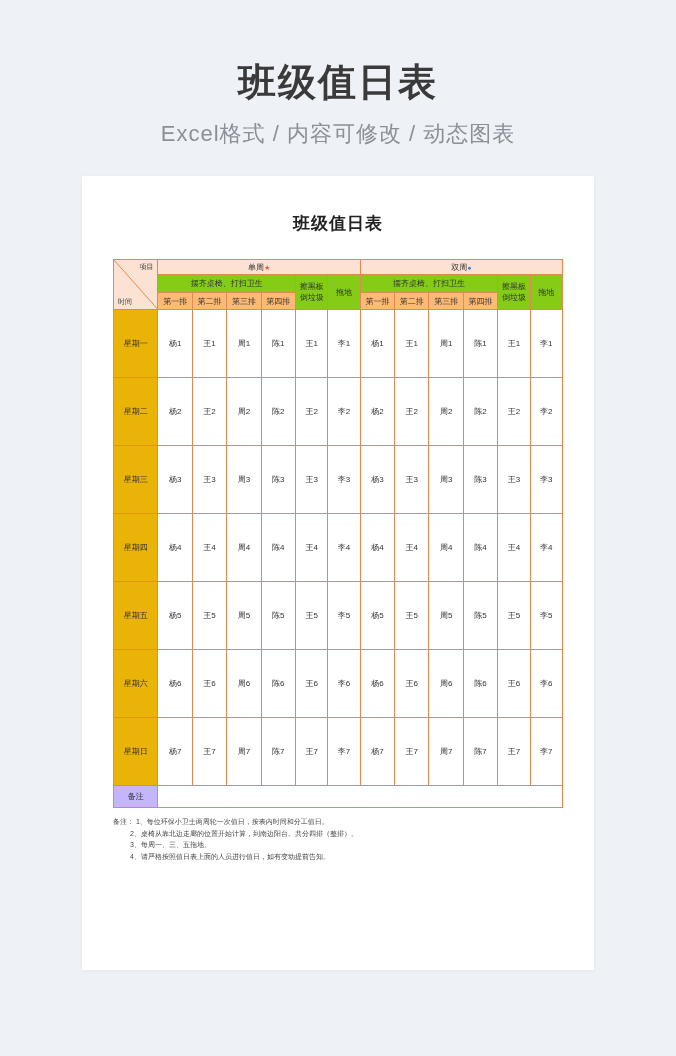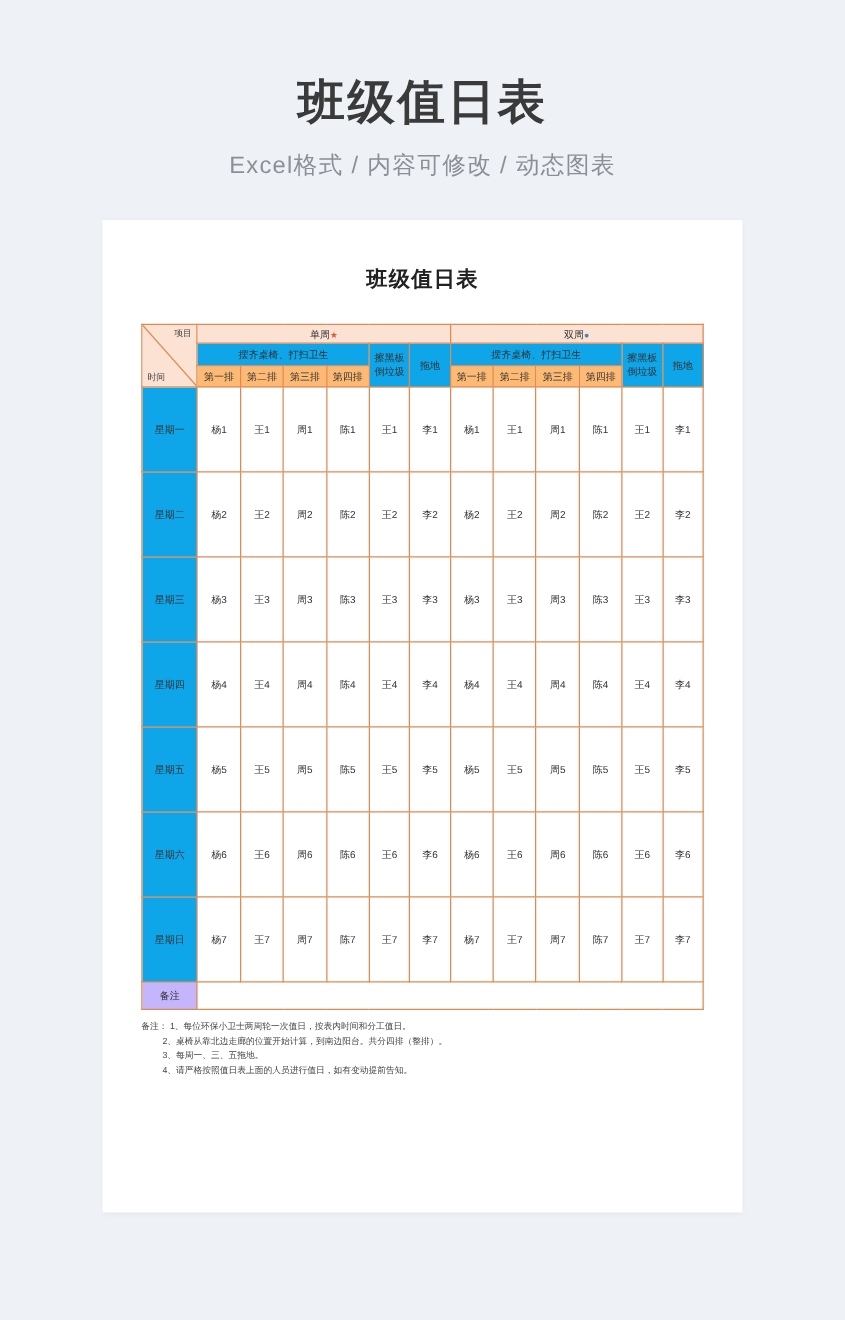--- a/index.html
+++ b/index.html
@@ -23,21 +23,21 @@
   }
   .banner-title {
     font-size: 38px;
     font-weight: bold;
     color: #3a3a3a;
     letter-spacing: 2px;
     line-height: 1.3;
   }
   .banner-sub {
     margin-top: 12px;
-    font-size: 19px;
+    font-size: 22px;
     color: #8b8f98;
     letter-spacing: 1px;
   }
   .sheet {
     position: absolute;
     left: 82px;
     top: 176px;
     width: 512px;
     height: 794px;
     background: #ffffff;
@@ -67,21 +67,21 @@
     padding: 0;
   }
   .hdr-top td {
     background: #fbe2d2;
     height: 15px;
     font-size: 8px;
     font-weight: bold;
     color: #333;
   }
   .hdr-mid td {
-    background: #0ea5e9;
+    background: #84cc16;
     height: 17px;
     font-size: 7px;
     color: #444;
   }
   .hdr-bot td {
     background: #fdba74;
     height: 17px;
     font-size: 7px;
     color: #444;
   }
@@ -110,21 +110,21 @@
     color: #444;
   }
   .corner-inner .lbl-time {
     position: absolute;
     left: 4px;
     bottom: 2px;
     font-size: 7px;
     color: #444;
   }
   td.daycell {
-    background: #0ea5e9;
+    background: #eab308;
     color: #2c3550;
     font-size: 8px;
     height: 68px;
     font-weight: normal;
   }
   td.namecell {
     background: #ffffff;
     height: 68px;
     font-size: 8px;
   }

